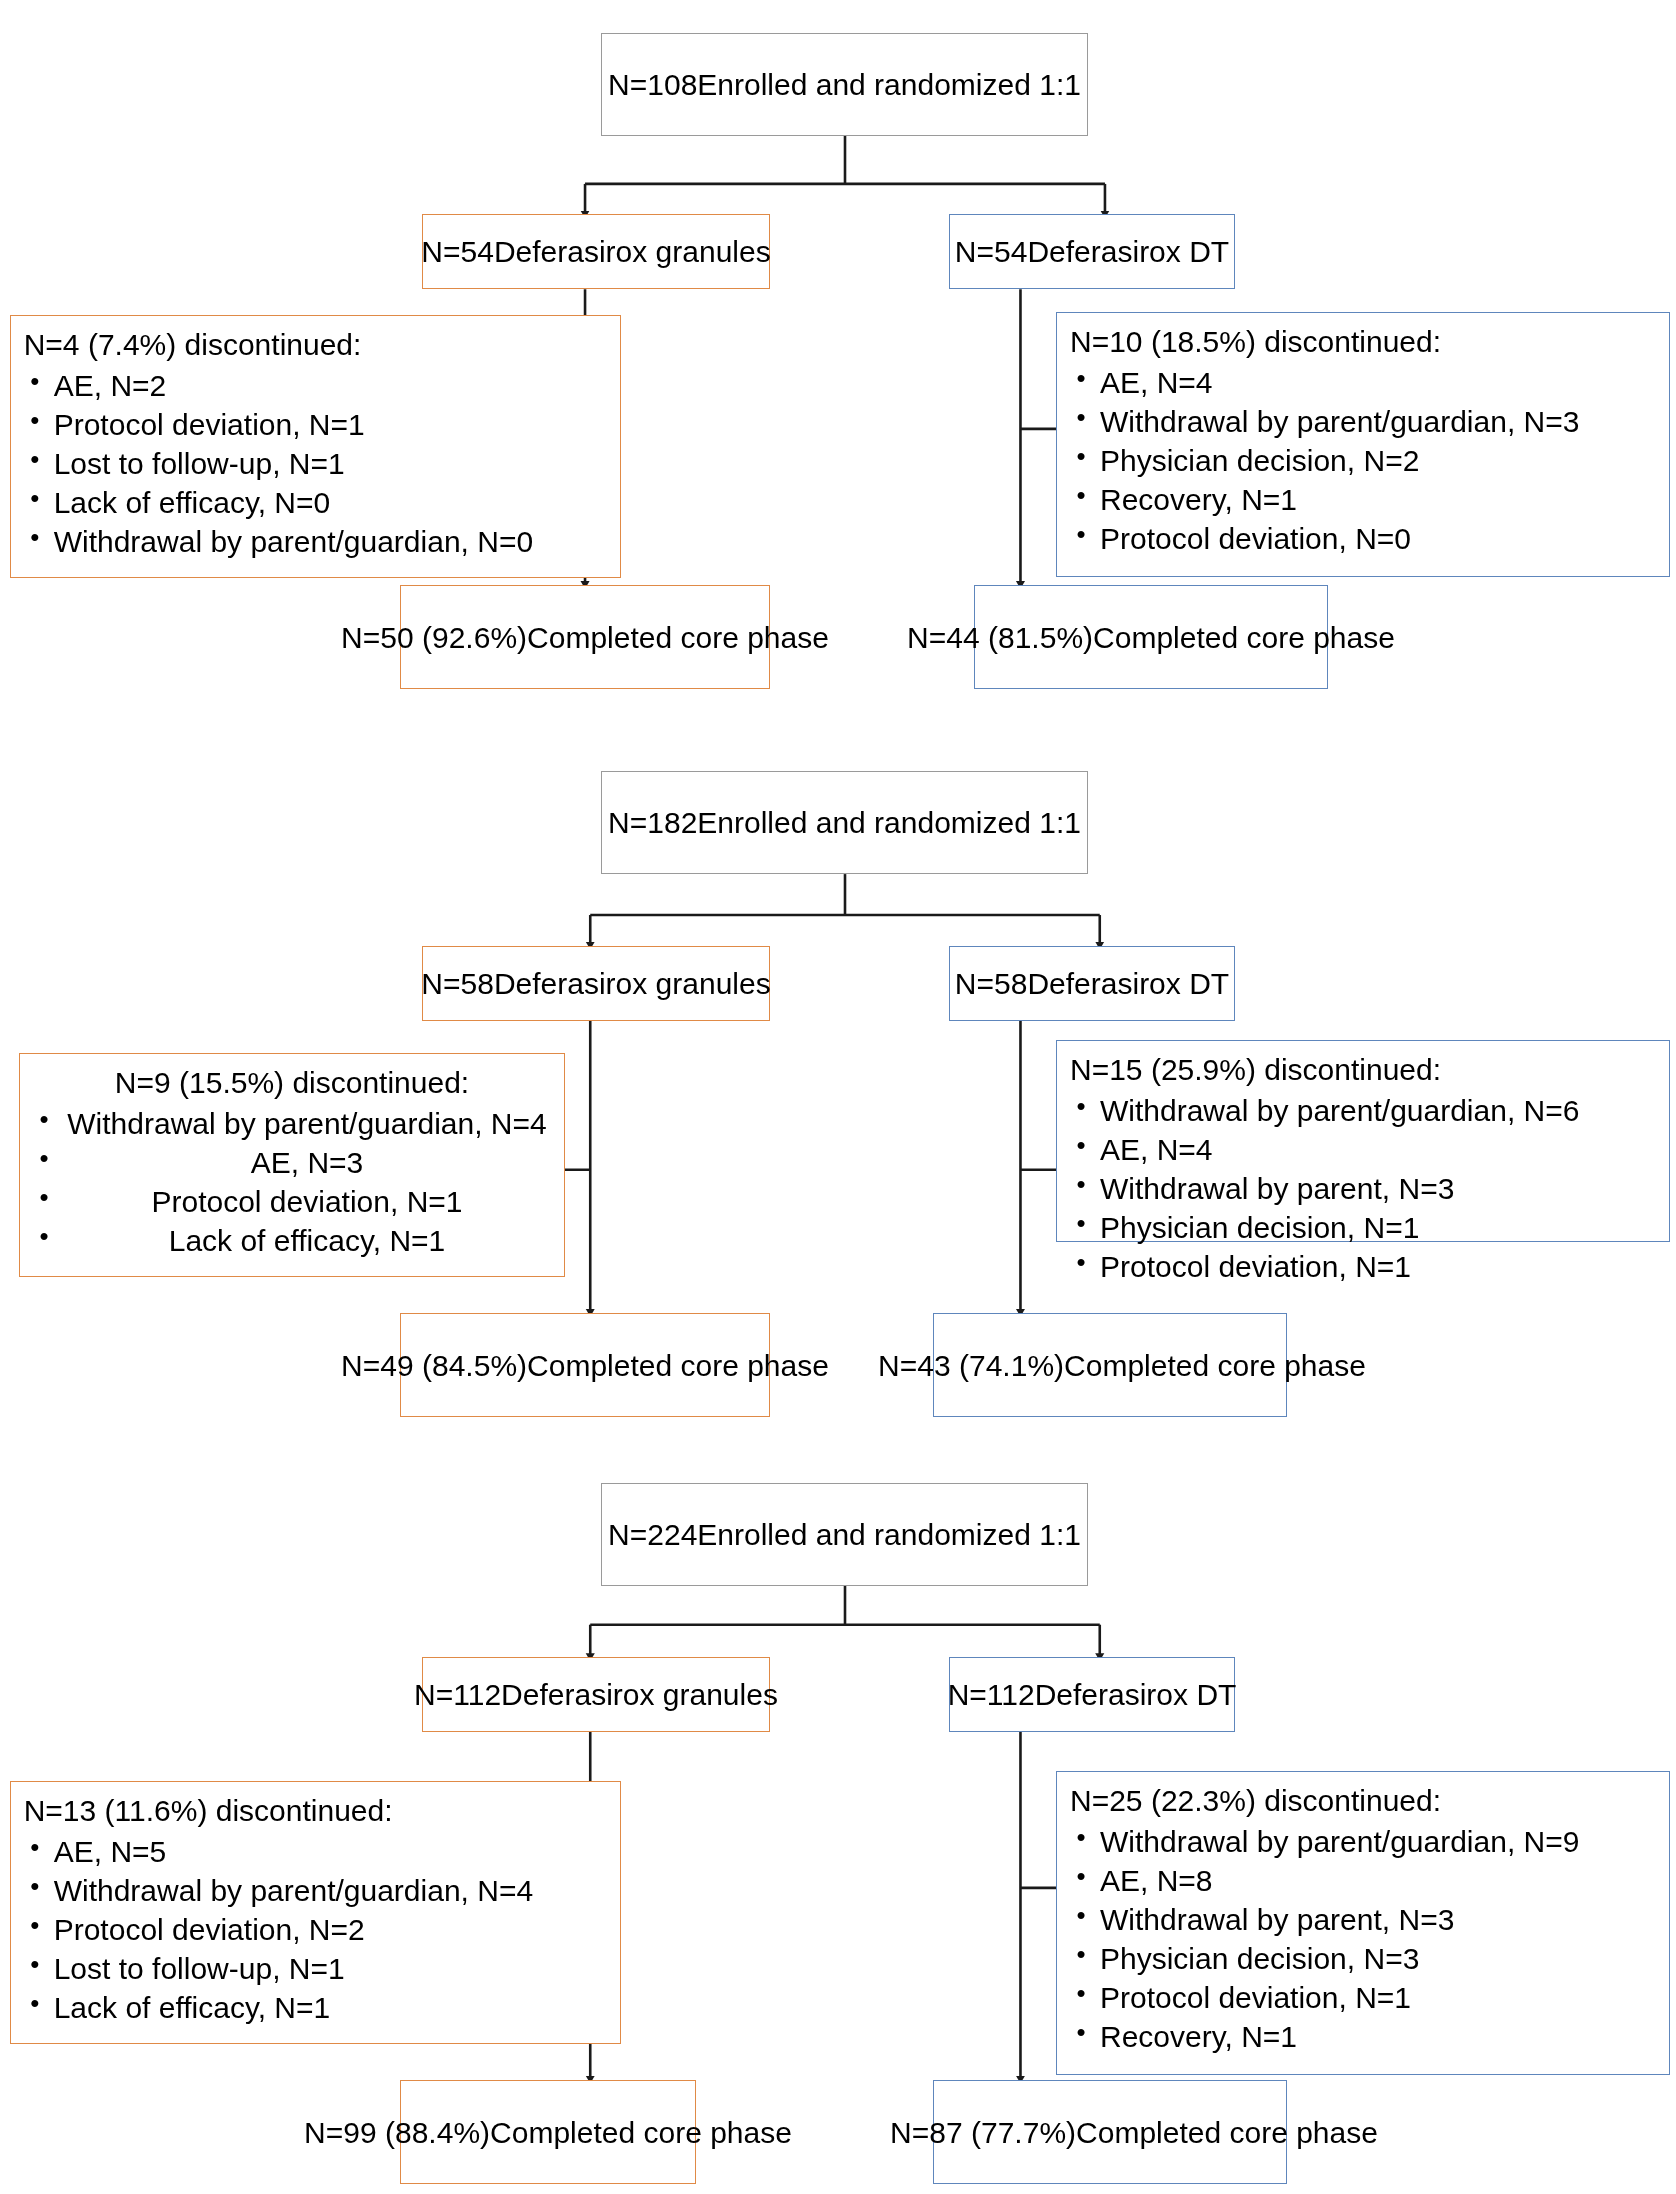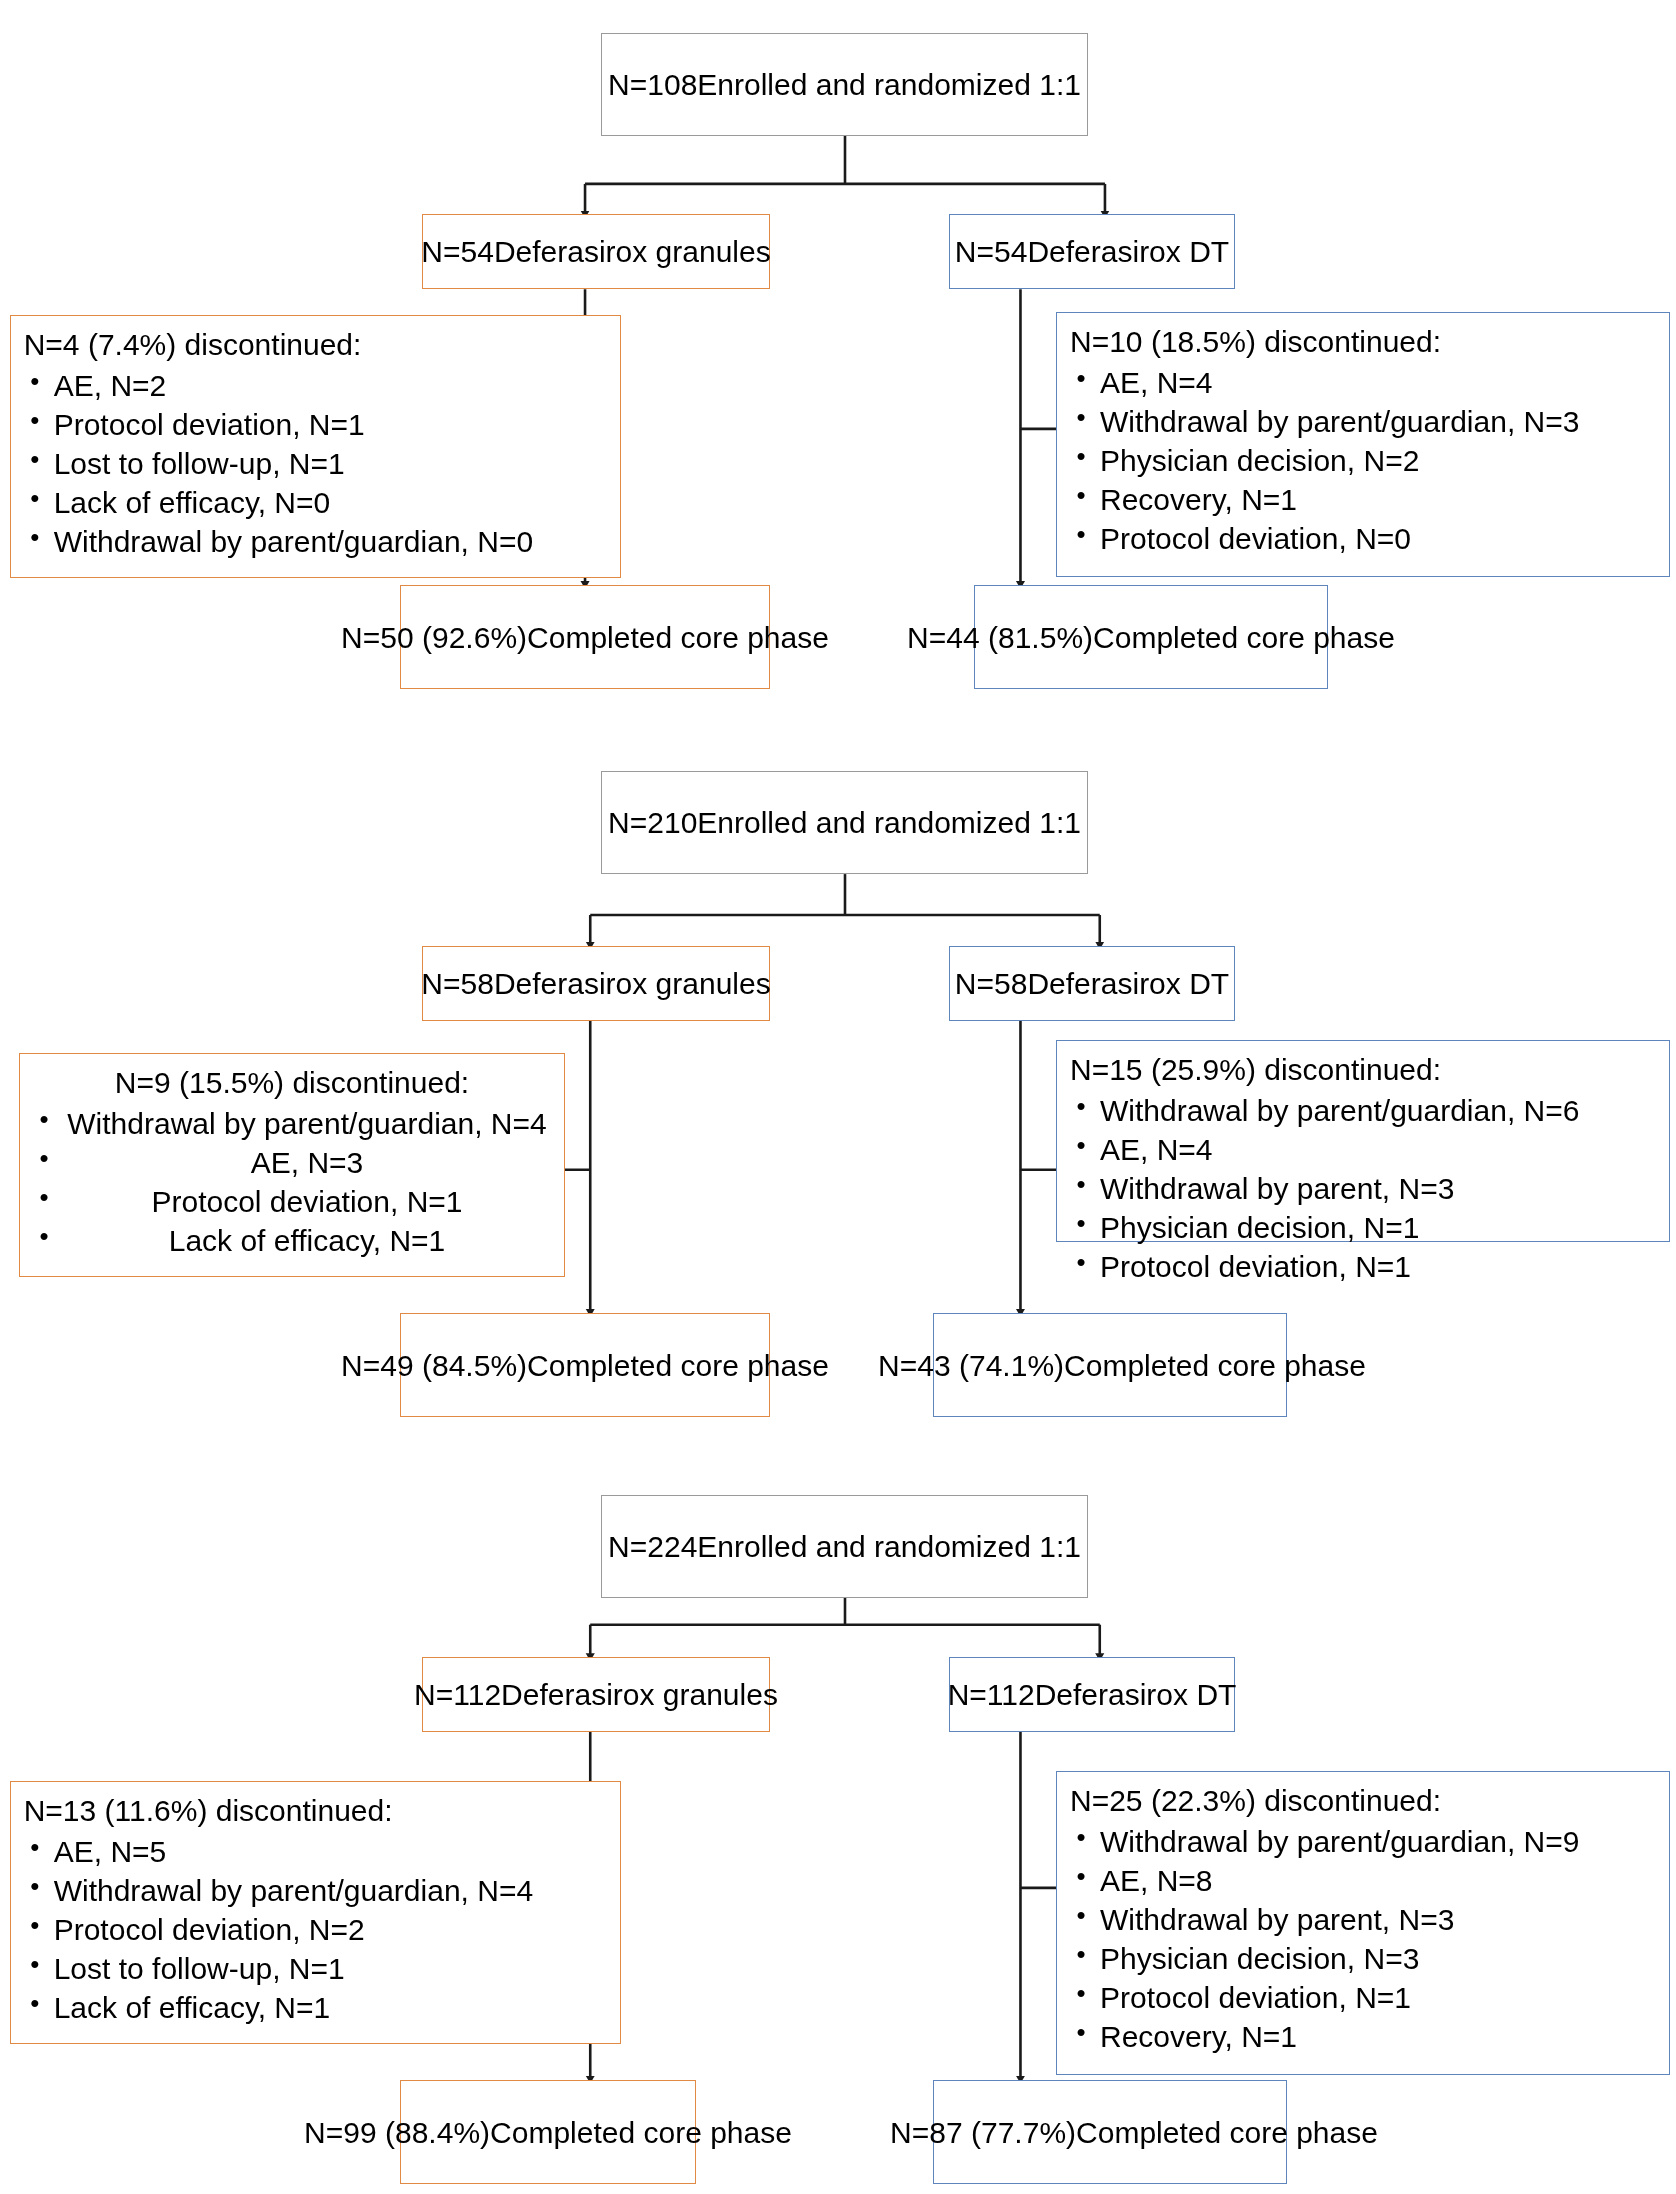--- a/index.html
+++ b/index.html
@@ -105,21 +105,21 @@
     <div class="ln">N=50 (92.6%)</div>
     <div class="ln">Completed core phase</div>
   </div>
 
   <div class="box blue ctr" style="left:974px;top:585px;width:354px;height:104px;">
     <div class="ln">N=44 (81.5%)</div>
     <div class="ln">Completed core phase</div>
   </div>
 
   <div class="box gray ctr" style="left:601px;top:771px;width:487px;height:103px;">
-    <div class="ln">N=210</div>
+    <div class="ln">N=182</div>
     <div class="ln">Enrolled and randomized 1:1</div>
   </div>
 
   <div class="box orange ctr" style="left:422px;top:946px;width:348px;height:75px;">
     <div class="ln">N=58</div>
     <div class="ln">Deferasirox granules</div>
   </div>
 
   <div class="box blue ctr" style="left:949px;top:946px;width:286px;height:75px;">
     <div class="ln">N=58</div>
@@ -150,21 +150,21 @@
   <div class="box orange ctr" style="left:400px;top:1313px;width:370px;height:104px;">
     <div class="ln">N=49 (84.5%)</div>
     <div class="ln">Completed core phase</div>
   </div>
 
   <div class="box blue ctr" style="left:933px;top:1313px;width:354px;height:104px;padding-left:24px;">
     <div class="ln">N=43 (74.1%)</div>
     <div class="ln">Completed core phase</div>
   </div>
 
-  <div class="box gray ctr" style="left:601px;top:1483px;width:487px;height:103px;margin-top:12px;">
+  <div class="box gray ctr" style="left:601px;top:1483px;width:487px;height:103px;">
     <div class="ln">N=224</div>
     <div class="ln">Enrolled and randomized 1:1</div>
   </div>
 
   <div class="box orange ctr" style="left:422px;top:1657px;width:348px;height:75px;">
     <div class="ln">N=112</div>
     <div class="ln">Deferasirox granules</div>
   </div>
 
   <div class="box blue ctr" style="left:949px;top:1657px;width:286px;height:75px;">

